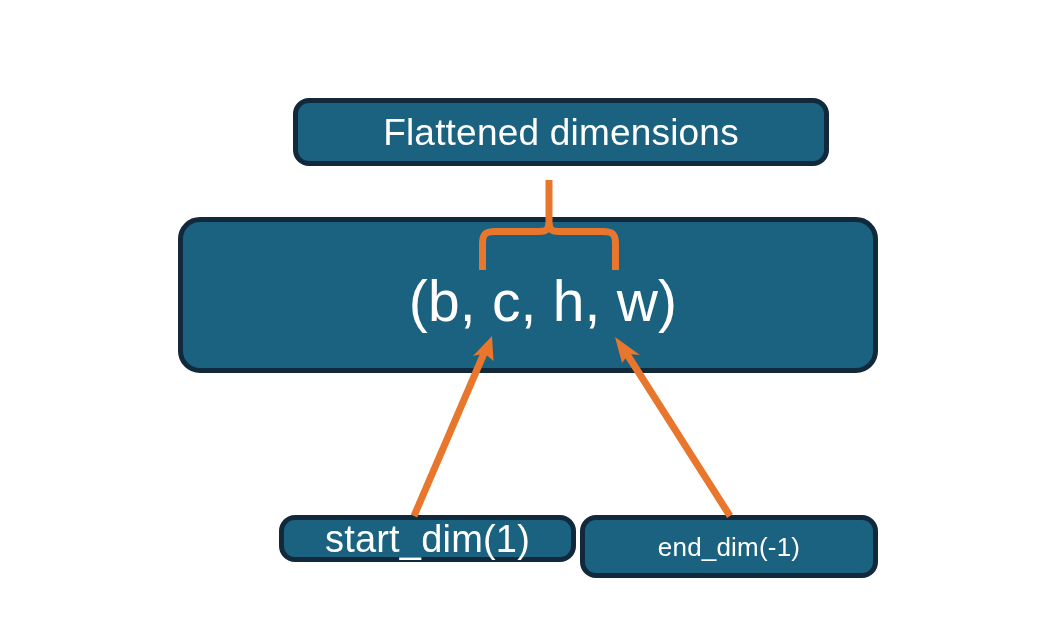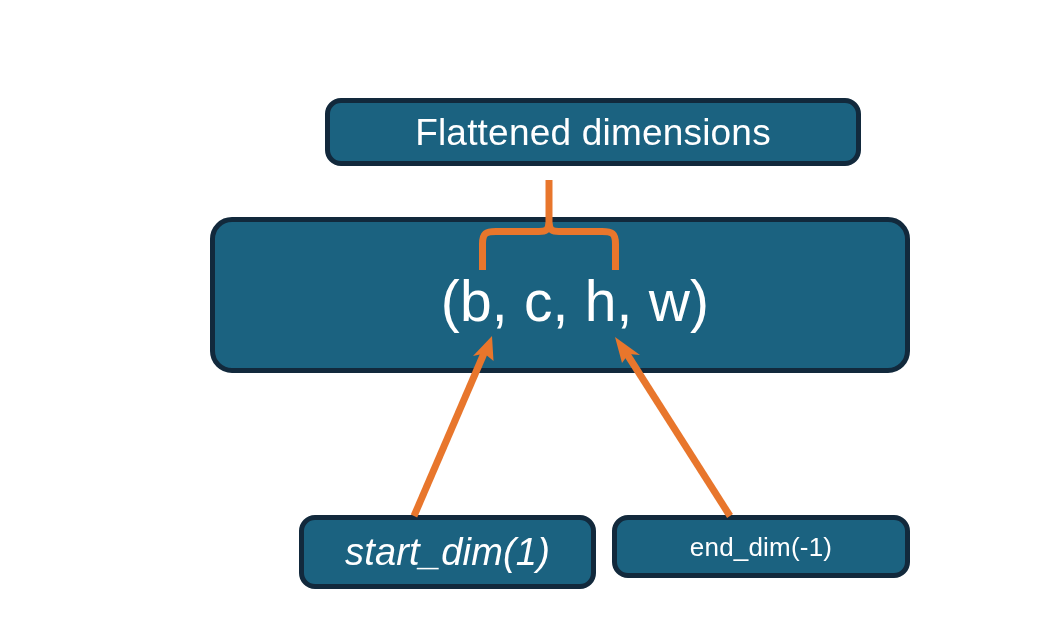--- a/index.html
+++ b/index.html
@@ -26,21 +26,20 @@
     border-radius: 16px;
     display: flex;
     align-items: center;
     justify-content: center;
     color: #ffffff;
     font-weight: 400;
     letter-spacing: 0.2px;
     line-height: 1;
     white-space: nowrap;
     user-select: none;
-    margin-left: 32px;
   }
   #node-flattened {
     left: 293px;
     top: 98px;
     width: 536px;
     height: 68px;
     font-size: 37px;
   }
   #node-shape {
     left: 178px;
@@ -49,26 +48,25 @@
     height: 156px;
     border-radius: 22px;
     font-size: 57px;
     padding-left: 30px;
   }
   #node-shape .shape-text {
     display: block;
     transform: translateY(6px);
   }
   #node-start {
-    left: 267px;
+    left: 279px;
     top: 515px;
     width: 297px;
-    height: 74px;
+    height: 47px;
     font-size: 38px;
-    font-style: italic;
   }
   #node-end {
     left: 580px;
     top: 515px;
     width: 298px;
     height: 63px;
     font-size: 26px;
   }
   #overlay {
     position: absolute;

